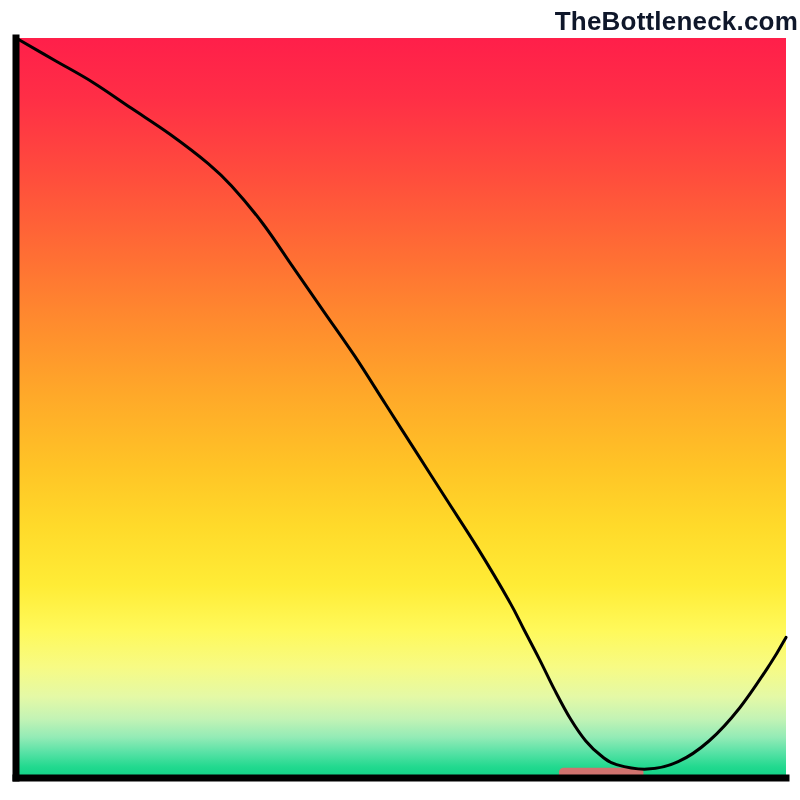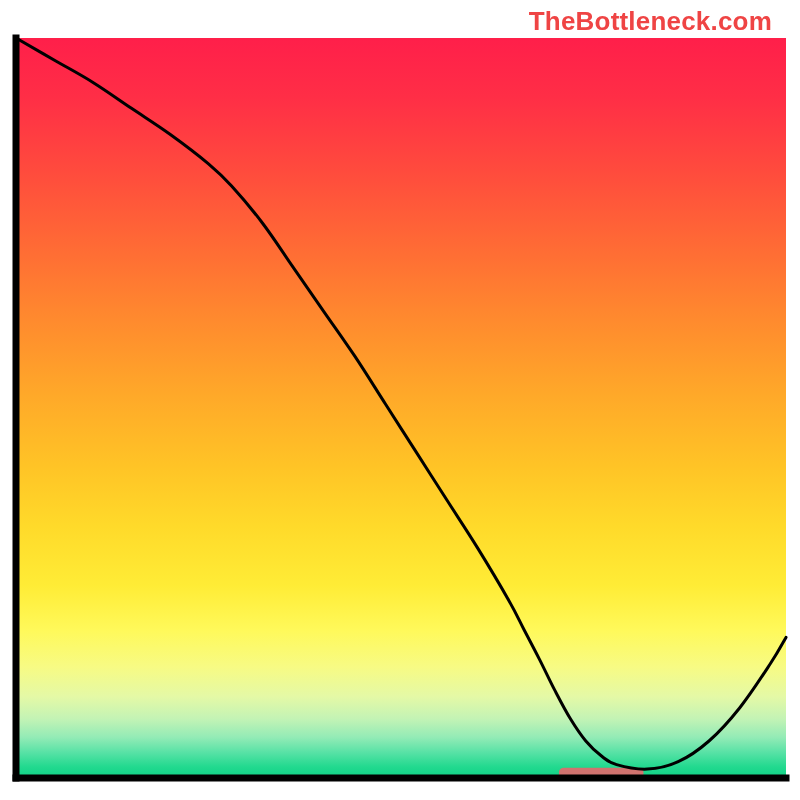--- a/index.html
+++ b/index.html
@@ -11,24 +11,24 @@
     font-family: Arial, Helvetica, sans-serif;
   }
   .chart-container {
     position: relative;
     width: 800px;
     height: 800px;
   }
   .watermark {
     position: absolute;
     top: 6px;
-    right: 28px;
+    right: 2px;
     font-size: 26px;
     font-weight: 600;
-    color: #ef4444;
+    color: #0f172a;
     letter-spacing: 0.2px;
   }
   svg {
     display: block;
   }
 </style>
 </head>
 <body>
 
 <div class="chart-container">

